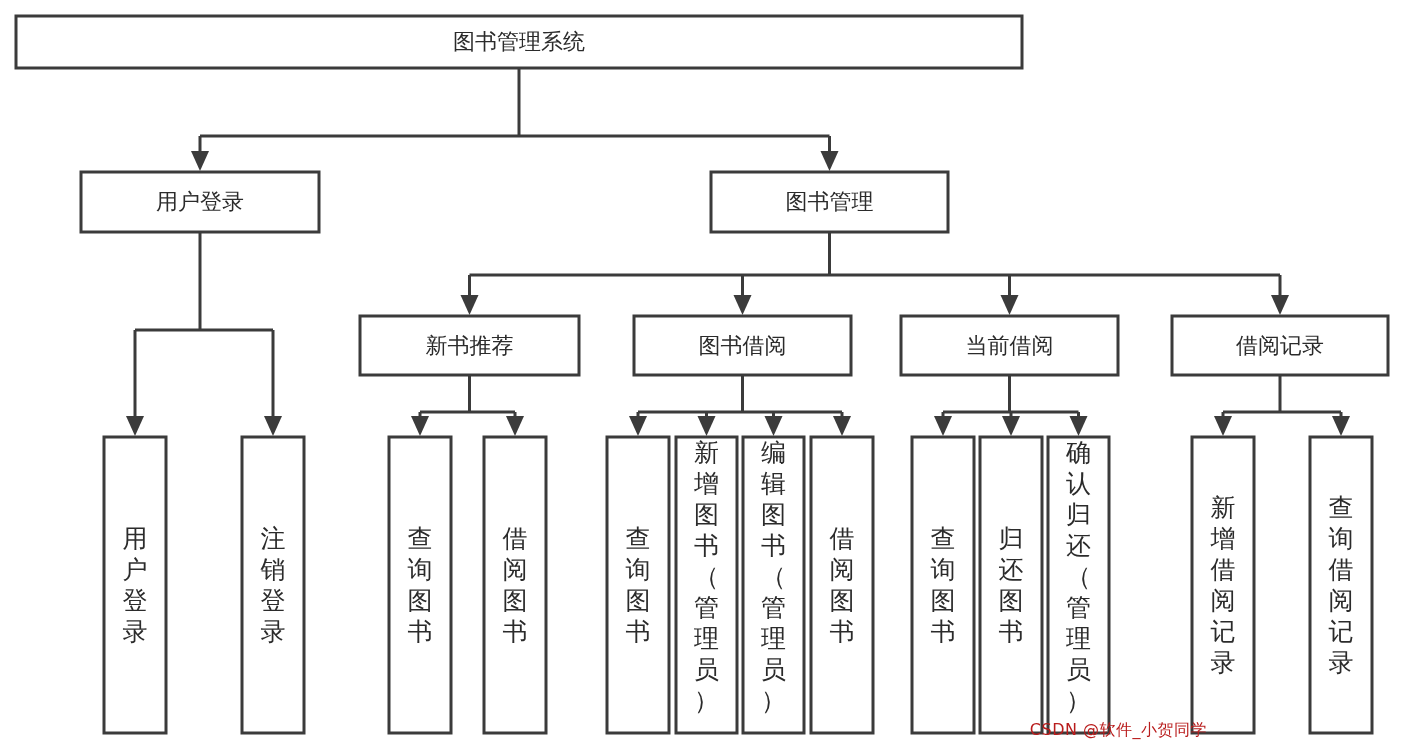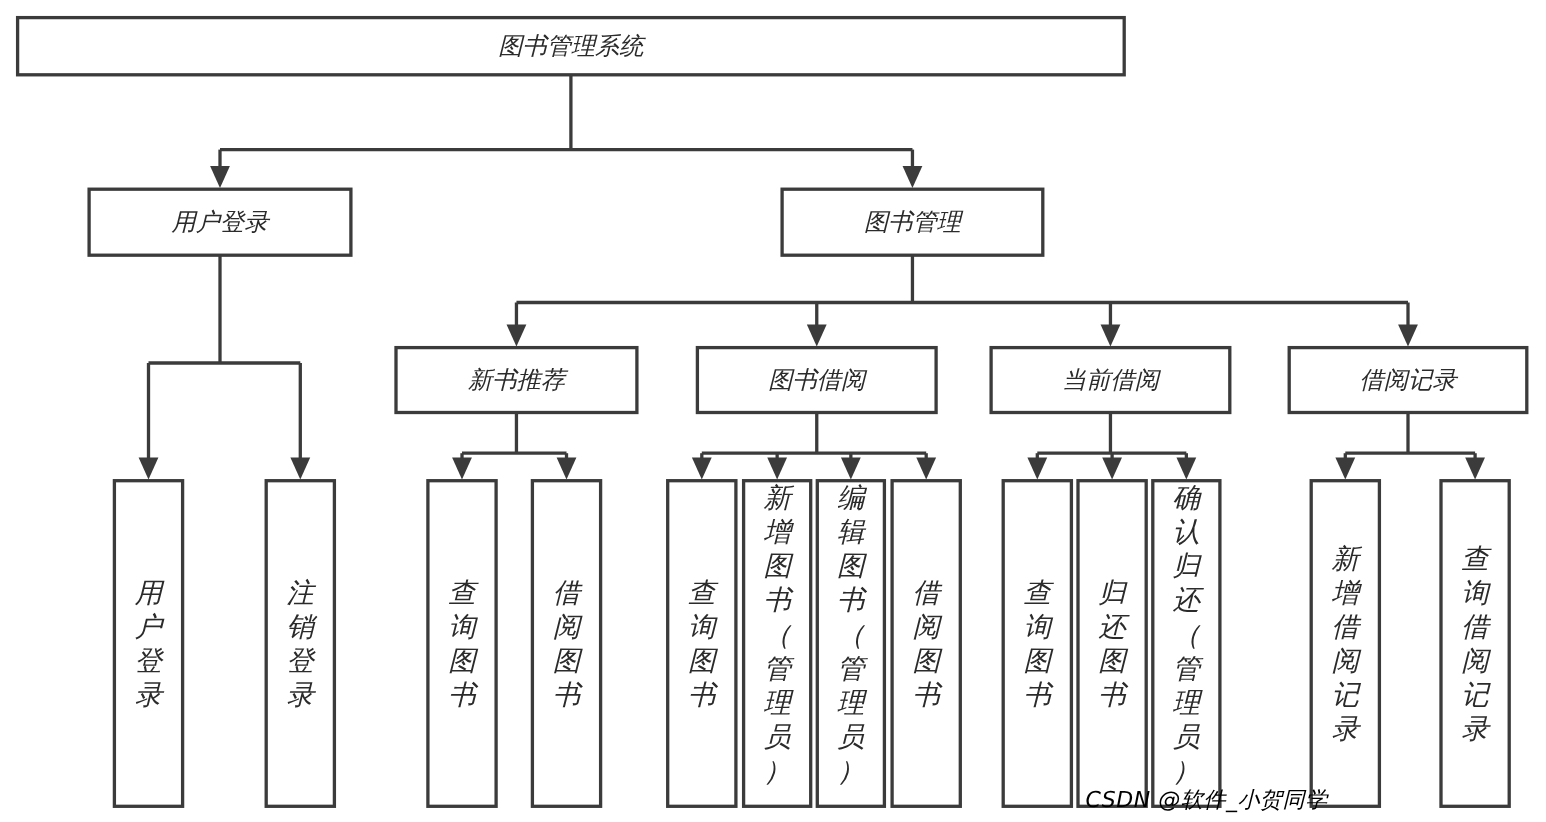--- a/index.html
+++ b/index.html
@@ -11,21 +11,20 @@
     width: 1405px;
     height: 747px;
     font-family: "DejaVu Sans", "Liberation Sans", sans-serif;
     overflow: hidden;
   }
   #diagram-root {
     position: relative;
     width: 1215px;
     height: 747px;
     background: #ffffff;
-    font-style: italic;
   }
   svg.flow {
     position: absolute;
     top: 0;
     left: 0;
     width: 1405px;
     height: 747px;
   }
   .node-box {
     fill: #ffffff;
@@ -52,22 +51,22 @@
   }
   .arrow-head {
     fill: #3b3b3b;
     stroke: none;
   }
   .watermark {
     position: absolute;
     right: 8px;
     bottom: 6px;
     font-family: "DejaVu Sans", "Liberation Sans", sans-serif;
-    font-size: 20px;
-    color: #000000;
+    font-size: 16px;
+    color: #b91c1c;
     white-space: nowrap;
     letter-spacing: 0.5px;
     user-select: none;
   }
 </style>
 </head>
 <body>
 
 <div id="diagram-root">
   <svg class="flow" viewBox="0 0 1405 747">

